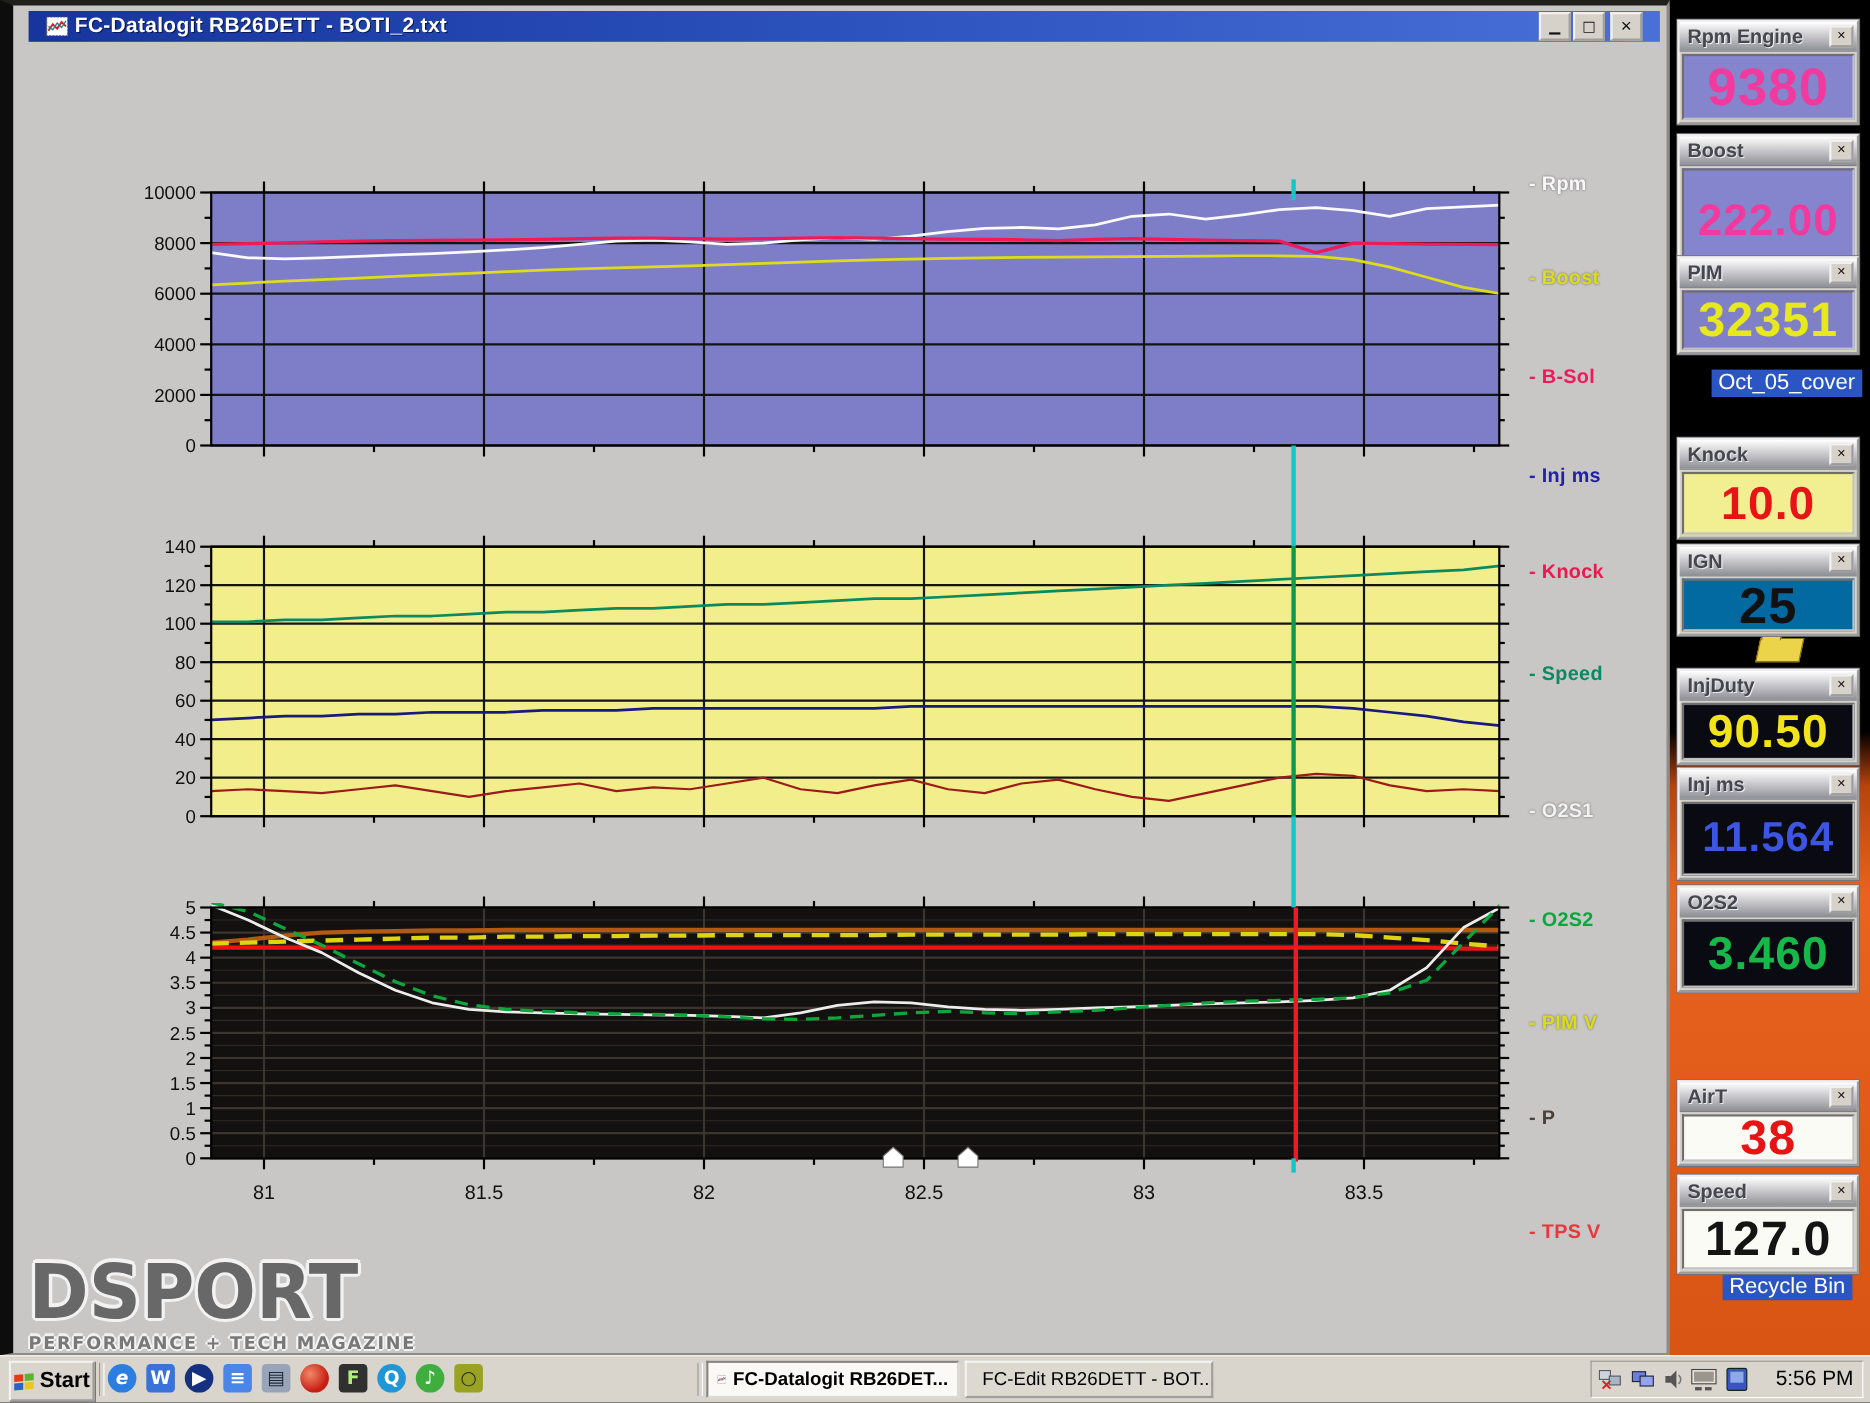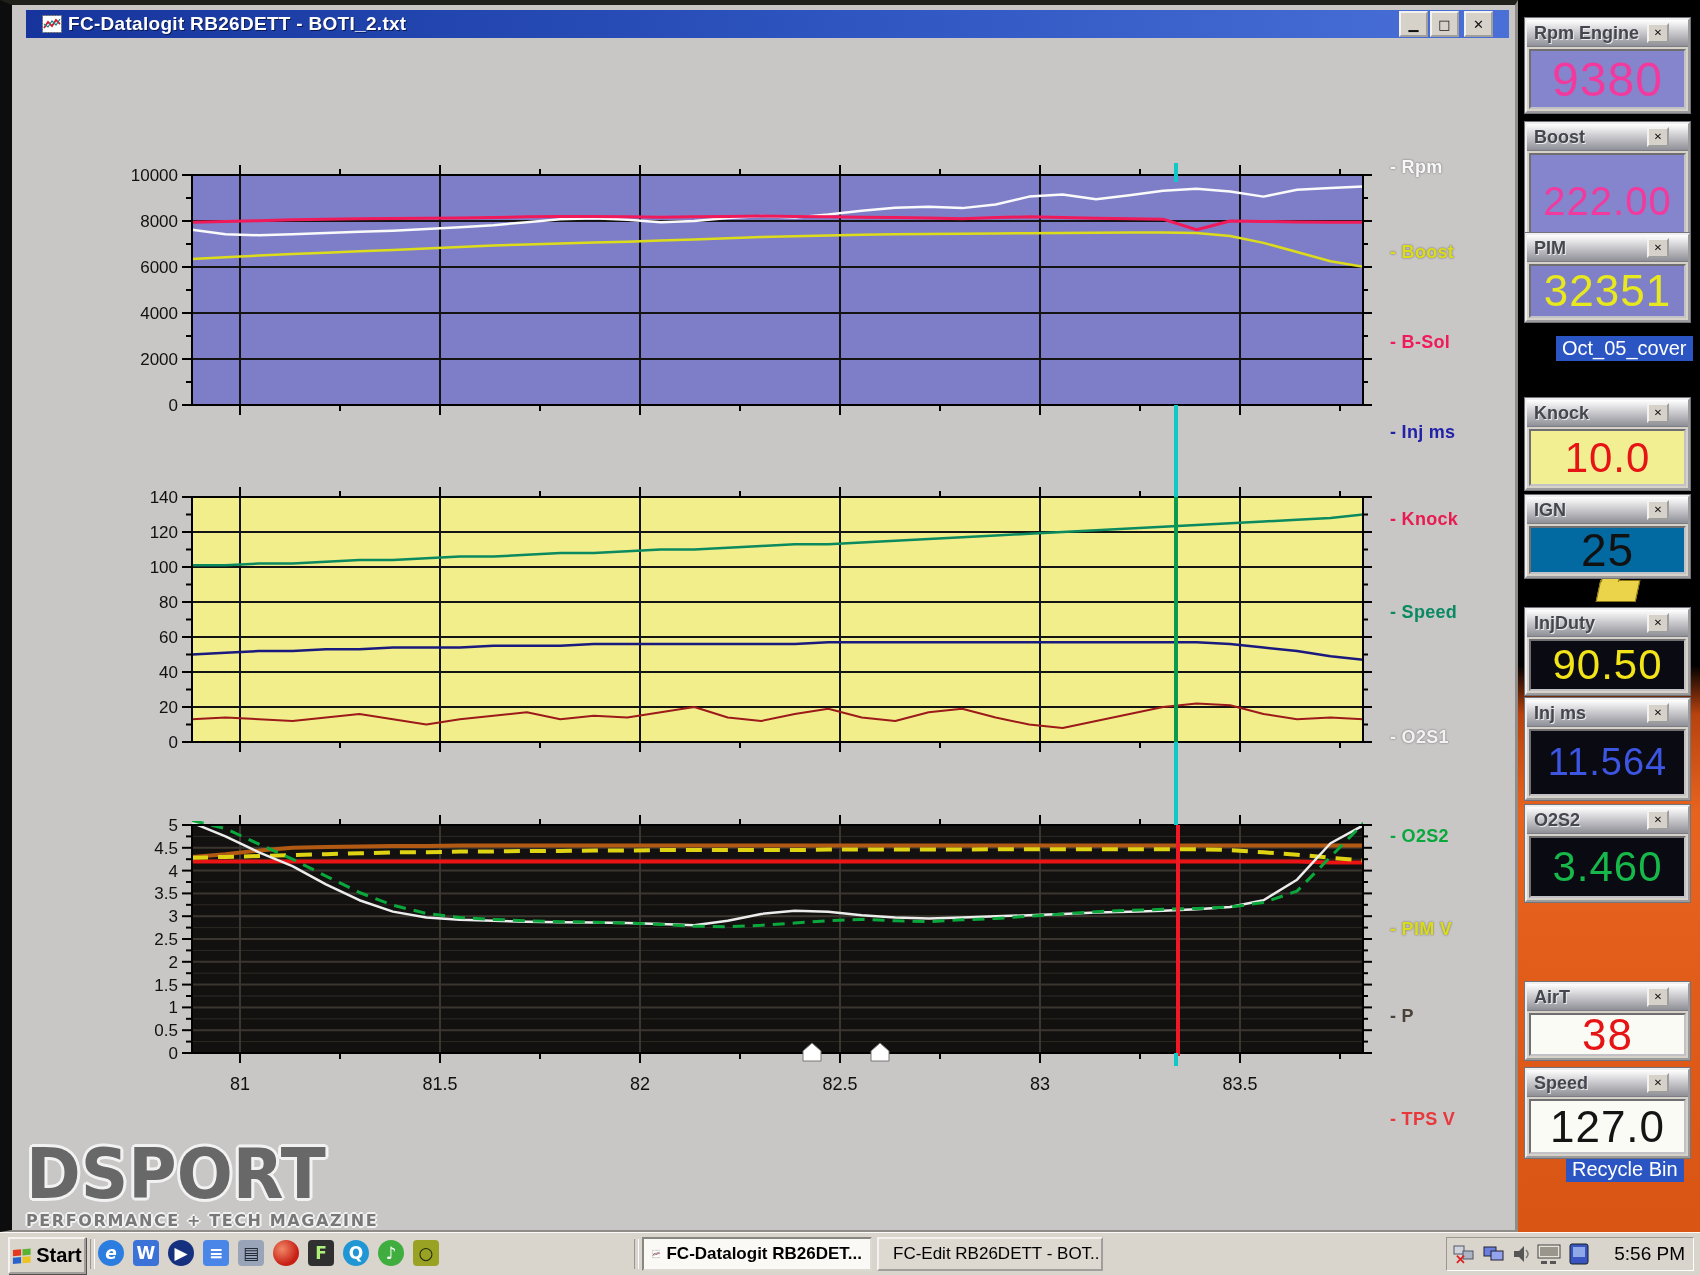--- a/index.html
+++ b/index.html
@@ -76,32 +76,32 @@
   
   #widgets{position:absolute;left:0;top:0;z-index:7;}
   .gauge-widget{
     position:absolute;left:1525px;width:165px;box-sizing:border-box;
     background:#d6d2ca;border:2px outset #efefef;box-shadow:0 0 0 1px #73737b;
     display:flex;flex-direction:column;
   }
   .gw-title{
     height:26px;flex:0 0 auto;display:flex;align-items:center;
     background:linear-gradient(180deg,#ffffff,#8f8f97);
-    padding:0 19px 0 7px;border-bottom:1px solid #7d7d85;
+    padding:0 3px 0 7px;border-bottom:1px solid #7d7d85;
   }
   .gw-title-text{flex:1;font-size:18px;font-weight:bold;color:#46464f;
     text-shadow:1px 1px 0 #e9e9ee;white-space:nowrap;}
   .gw-close{
     width:18px;height:16px;background:#d6d2ca;border:2px outset #f2f2f2;
     font-size:10px;font-weight:bold;color:#111;display:flex;align-items:center;
     justify-content:center;line-height:1;font-family:"DejaVu Sans",sans-serif;
   }
   .gw-value{
     flex:1;margin:2px;border:2px inset #c2c2c6;display:flex;align-items:center;
-    justify-content:center;font-weight:normal;letter-spacing:1px;
+    justify-content:center;font-weight:bold;letter-spacing:1px;
     font-family:"Liberation Sans",sans-serif;overflow:hidden;
   }
   
   .taskbar{
     position:absolute;left:0;top:1232px;width:1700px;height:43px;z-index:10;
     background:#d9d5cc;border-top:1px solid #fcfbf8;box-sizing:border-box;
   }
   .start-button{
     position:absolute;left:8px;top:4px;width:74px;height:33px;
     background:#d9d5cc;border:2px outset #f4f2ee;box-shadow:1px 1px 0 #55524e;

